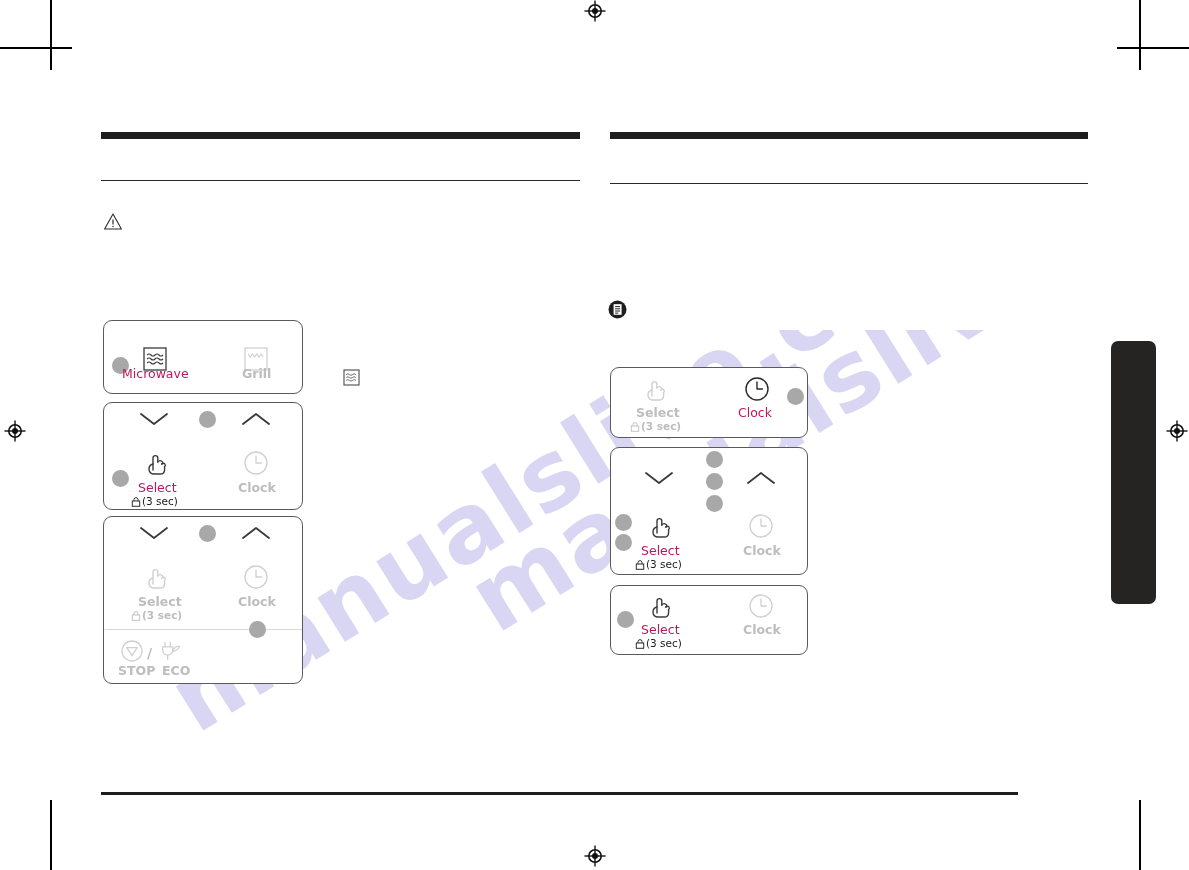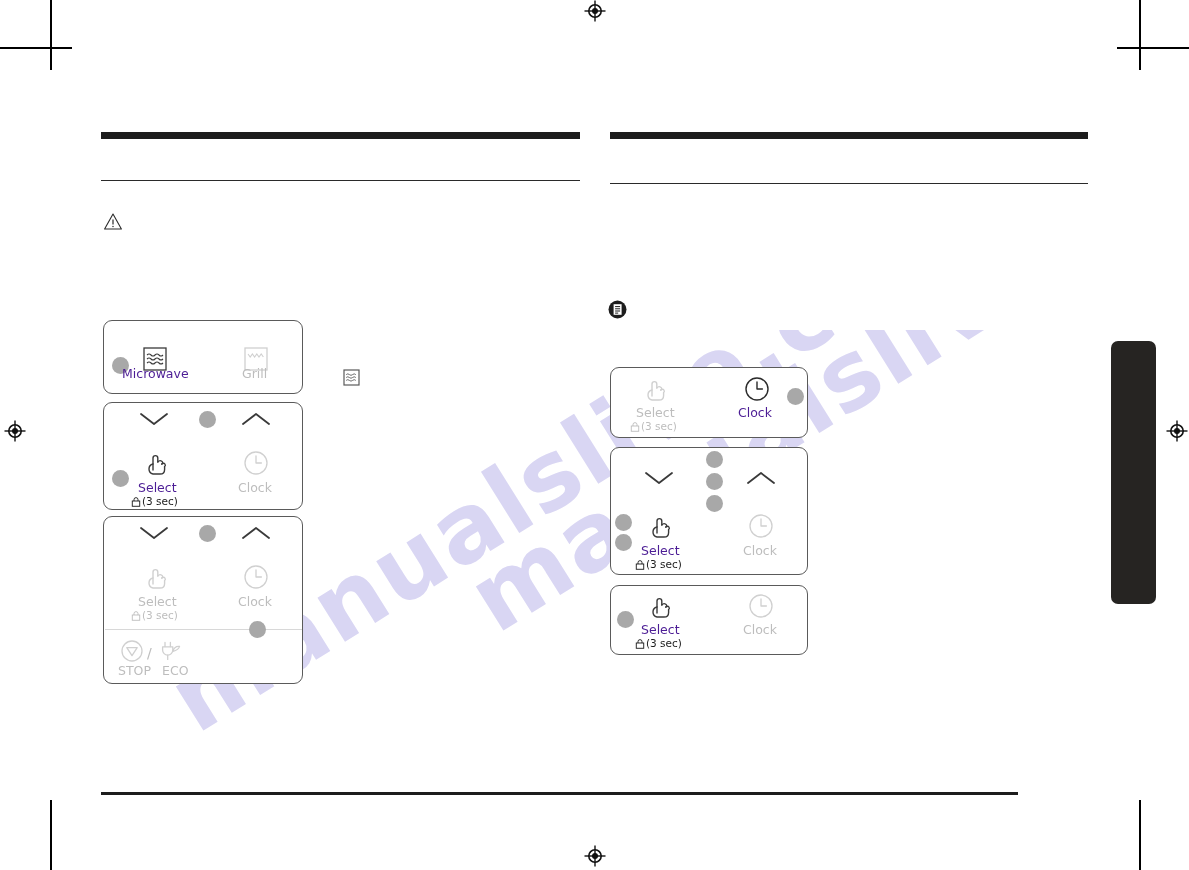--- a/index.html
+++ b/index.html
@@ -65,22 +65,22 @@
   }
   .panel-inner{position:relative;width:100%;height:100%;}
 
   .btn-label{
     position:absolute;
     font-size:12.5px;
     line-height:1.15;
     white-space:nowrap;
     font-family:"DejaVu Sans", sans-serif;
   }
-  .lbl-on{color:#4c1d95;}
-  .lbl-off{color:#bdbdbd;}
+  .lbl-on{color:#be185d;}
+  .lbl-off{color:#bdbdbd;font-weight:bold;}
   .sub-label{
     position:absolute;
     font-size:10.5px;
     white-space:nowrap;
     display:flex;align-items:flex-end;gap:1px;
   }
 
   .dot{
     position:absolute;
     border-radius:50%;

